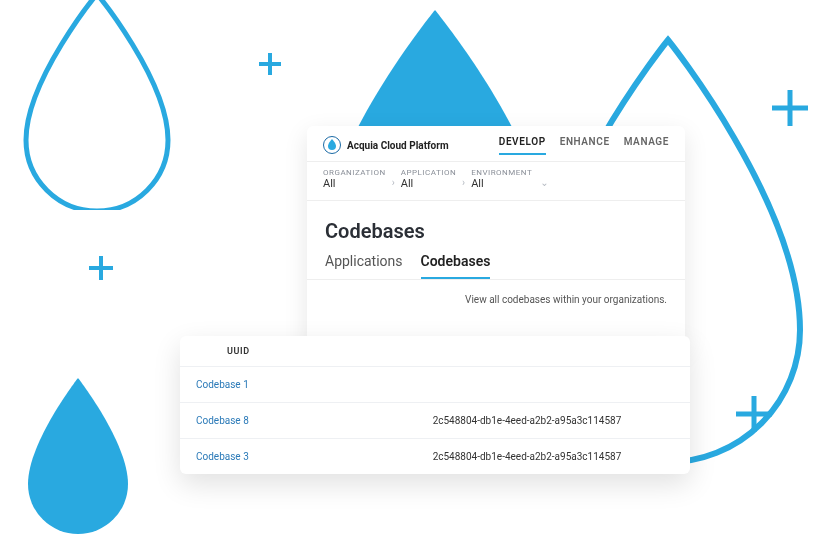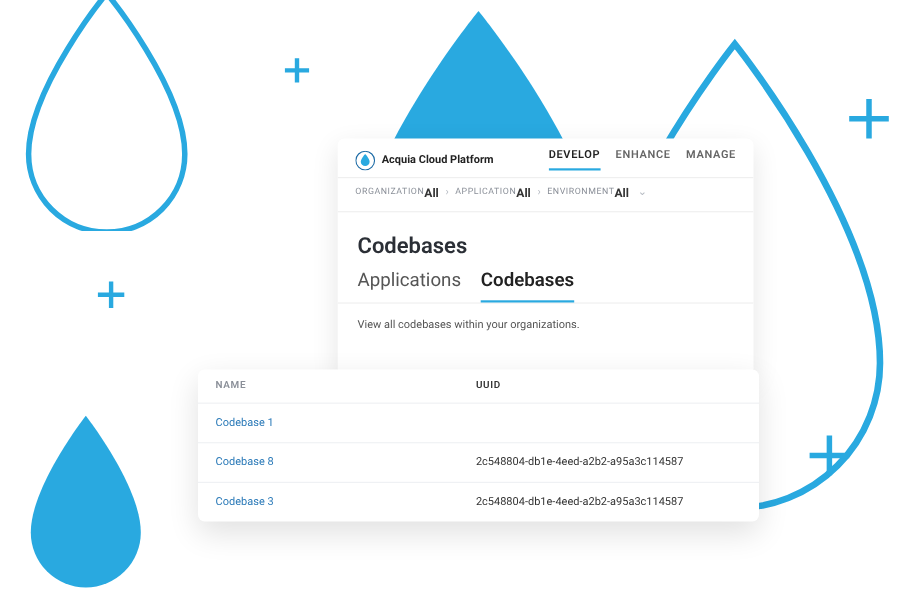--- a/index.html
+++ b/index.html
@@ -34,21 +34,21 @@
     background: #fff;
     border-radius: 6px;
     box-shadow: 0 8px 24px rgba(0,0,0,0.10);
     overflow: hidden;
   }
   .card-inner {
     padding: 0 0 8px 0;
   }
   .topbar {
     display: flex;
-    align-items: center;
+    align-items: flex-start;
     gap: 0;
     padding: 10px 16px 6px 16px;
   }
   .logo {
     display: flex;
     align-items: center;
     gap: 6px;
     font-size: 10px;
     font-weight: 700;
     color: #222;
@@ -76,65 +76,66 @@
     align-items: flex-end;
     gap: 6px;
     padding: 6px 16px 10px 16px;
     border-top: 1px solid #eee;
     border-bottom: 1px solid #eee;
     font-size: 9px;
     color: #888;
   }
   .crumb {
     display: flex;
+    flex-direction: column;
     gap: 0px;
   }
   .crumb .lbl {
     font-size: 8px;
     letter-spacing: 0.5px;
     color: #8a8f98;
     text-transform: uppercase;
   }
   .crumb .val {
     font-size: 11px;
     color: #333;
-    font-weight: bold;
   }
   .chev {
     color: #b5bac2;
     font-size: 10px;
     padding-bottom: 2px;
   }
   .page-title {
     font-size: 20px;
     font-weight: 600;
     color: #2b2f36;
     padding: 18px 18px 10px 18px;
   }
   .subtabs {
     display: flex;
     gap: 18px;
     padding: 0 18px;
     border-bottom: 1px solid #eee;
-    font-size: 17px;
+    font-size: 14px;
   }
   .subtab {
     color: #555;
     padding-bottom: 8px;
     cursor: pointer;
   }
   .subtab.active {
     color: #222;
     font-weight: 600;
     border-bottom: 2px solid #29a9e0;
   }
   .desc {
     font-size: 10px;
     color: #555;
     padding: 14px 18px 32px 18px;
+    text-align: right;
   }
 
   
   .table {
     position: absolute;
     left: 180px;
     top: 336px;
     width: 510px;
     background: #fff;
     border-radius: 6px;
@@ -247,21 +248,20 @@
       <div class="subtab">Applications</div>
       <div class="subtab active">Codebases</div>
     </div>
 
     <div class="desc">View all codebases within your organizations.</div>
   </div>
 </div>
 
 <div class="table">
   <div class="trow header">
-    <div class="col-name">NAME</div>
     <div class="col-uuid">UUID</div>
   </div>
   <div class="trow">
     <div class="col-name link">Codebase 1</div>
   </div>
   <div class="trow">
     <div class="col-name link">Codebase 8</div>
     <div class="col-uuid">2c548804-db1e-4eed-a2b2-a95a3c114587</div>
   </div>
   <div class="trow">

